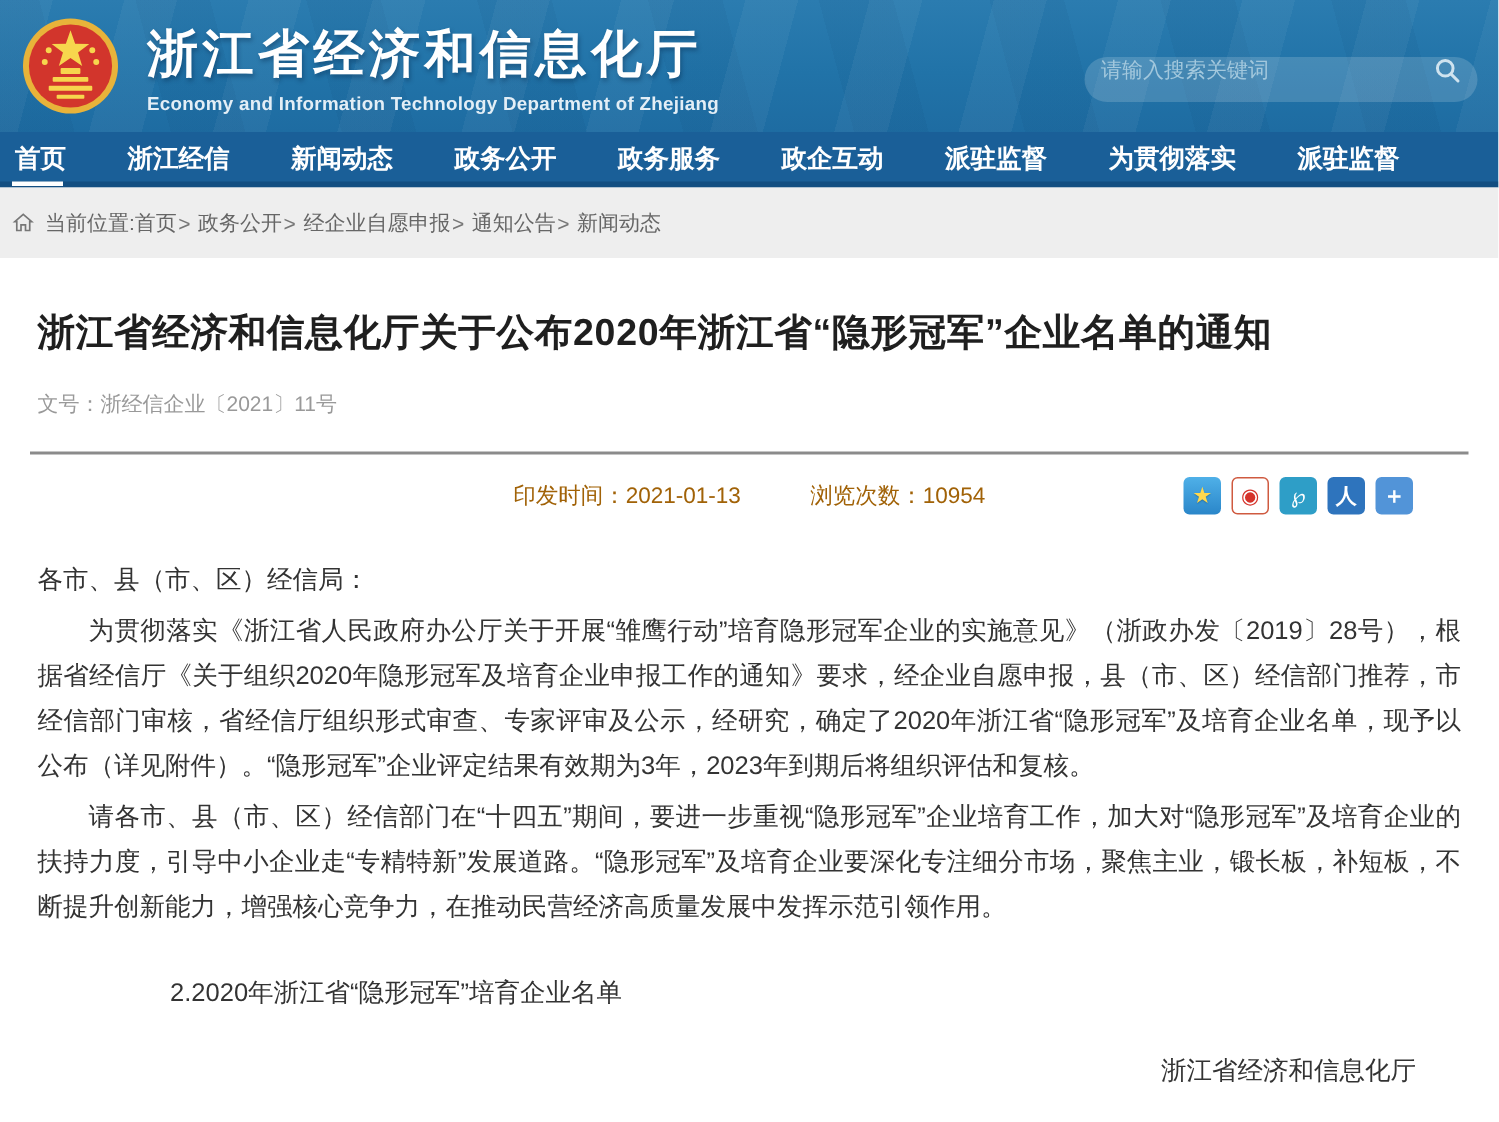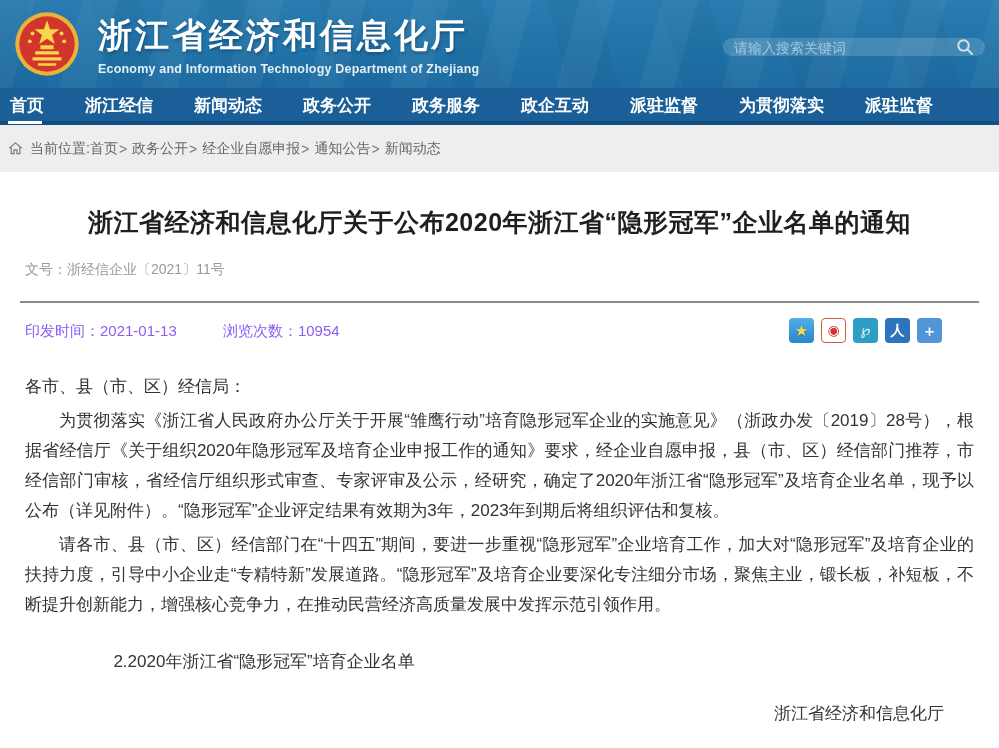--- a/index.html
+++ b/index.html
@@ -17,23 +17,23 @@
     content:""; position:absolute; inset:0; pointer-events:none;
     background:
       repeating-linear-gradient(105deg, rgba(255,255,255,.045) 0 34px, rgba(255,255,255,0) 34px 80px),
       repeating-linear-gradient(75deg, rgba(0,40,80,.05) 0 48px, rgba(0,40,80,0) 48px 110px);
   }
   .emblem { margin:0 18px 0 14px; width:66px; height:66px; flex:0 0 auto; position:relative; z-index:1; }
   .brand { position:relative; z-index:1; }
   .brand-cn { font-size:34px; font-weight:bold; color:#ffffff; letter-spacing:3px; text-shadow:1px 2px 3px rgba(0,30,60,.35); }
   .brand-en { font-size:12.5px; font-weight:bold; color:#e3eef6; margin-top:3px; letter-spacing:.2px; }
   .search {
-    position:absolute; right:14px; top:38px; width:262px; height:18px; z-index:1;
+    position:absolute; right:14px; top:38px; width:262px; height:30px; z-index:1;
     background:rgba(255,255,255,.16); border-radius:16px;
-    display:flex; align-items:flex-end; padding:0 11px;
+    display:flex; align-items:flex-start; padding:0 11px;
   }
   .search-input {
     flex:1; background:transparent; border:none; outline:none;
     color:#e2eff7; font-size:14px; font-family:inherit;
   }
   .search-input::placeholder { color:#a3c8dd; }
   .search-icon { width:18px; height:18px; display:flex; align-items:center; justify-content:center; cursor:pointer; }
 
   
   .nav {
@@ -53,28 +53,28 @@
     height:47px; background:#eeeeee; display:flex; align-items:center;
     padding-left:8px; color:#666; font-size:14px;
   }
   .home-icon { margin-right:7px; display:flex; align-items:center; }
   .crumb { color:#666; text-decoration:none; cursor:pointer; }
   .crumb-sep { margin:0 5px 0 1px; color:#777; }
 
   
   .content { padding:0 25px; }
   .article-title {
-    text-align:center; font-size:25px; font-weight:bold; color:#1f1f1f;
+    text-align:left; font-size:25px; font-weight:bold; color:#1f1f1f;
     margin-top:34px; line-height:1.3; letter-spacing:.5px;
   }
   .doc-number { text-align:left; color:#999; font-size:14px; margin-top:22px; }
   .divider { height:2px; background:#8b8b8b; margin:22px -5px 0; }
 
   .meta-row { position:relative; margin-top:15px; height:26px; }
-  .meta-center { text-align:left; color:#8b5cf6; font-size:15px; line-height:26px; }
+  .meta-center { text-align:center; color:#a16207; font-size:15px; line-height:26px; }
   .meta-print { margin-right:42px; }
   .share { position:absolute; right:32px; top:0; display:flex; gap:7px; }
   .share-btn {
     width:25px; height:25px; border-radius:4px; display:flex; align-items:center;
     justify-content:center; font-size:15px; line-height:1; color:#fff; cursor:pointer;
   }
   .share-qzone  { background:linear-gradient(180deg,#4fb0e8,#2a86c9); color:#ffd84d; text-shadow:0 1px 1px rgba(0,0,0,.25); }
   .share-weibo  { background:#fff; border:1px solid #cf5a40; color:#d5332b; font-size:14px; }
   .share-tweibo { background:#2e9ec7; font-size:14px; }
   .share-renren { background:#2e74bd; font-weight:bold; font-size:14px; }

